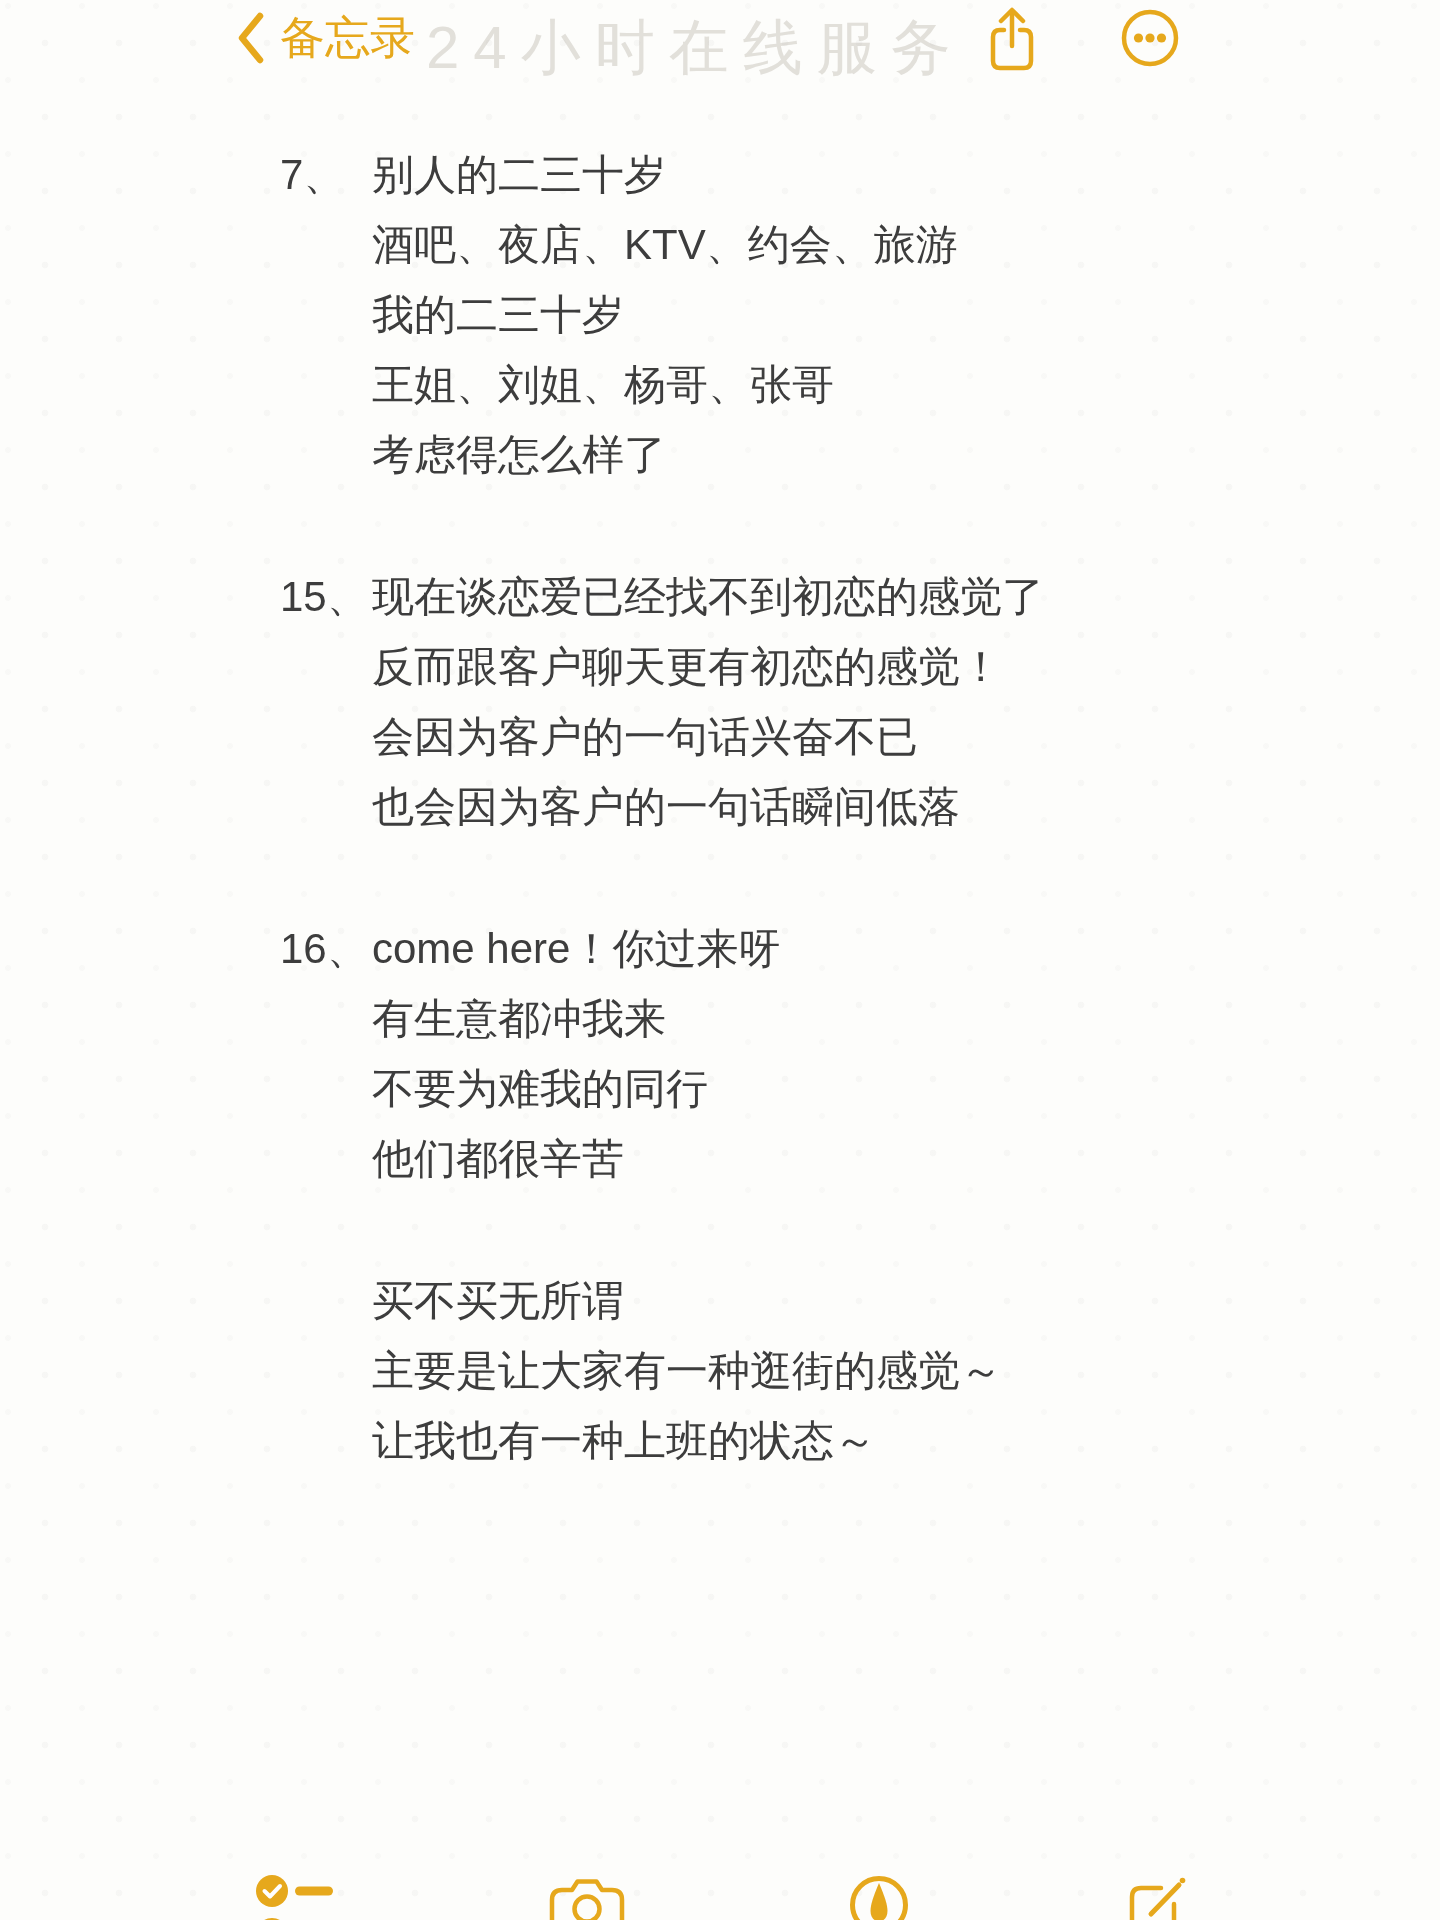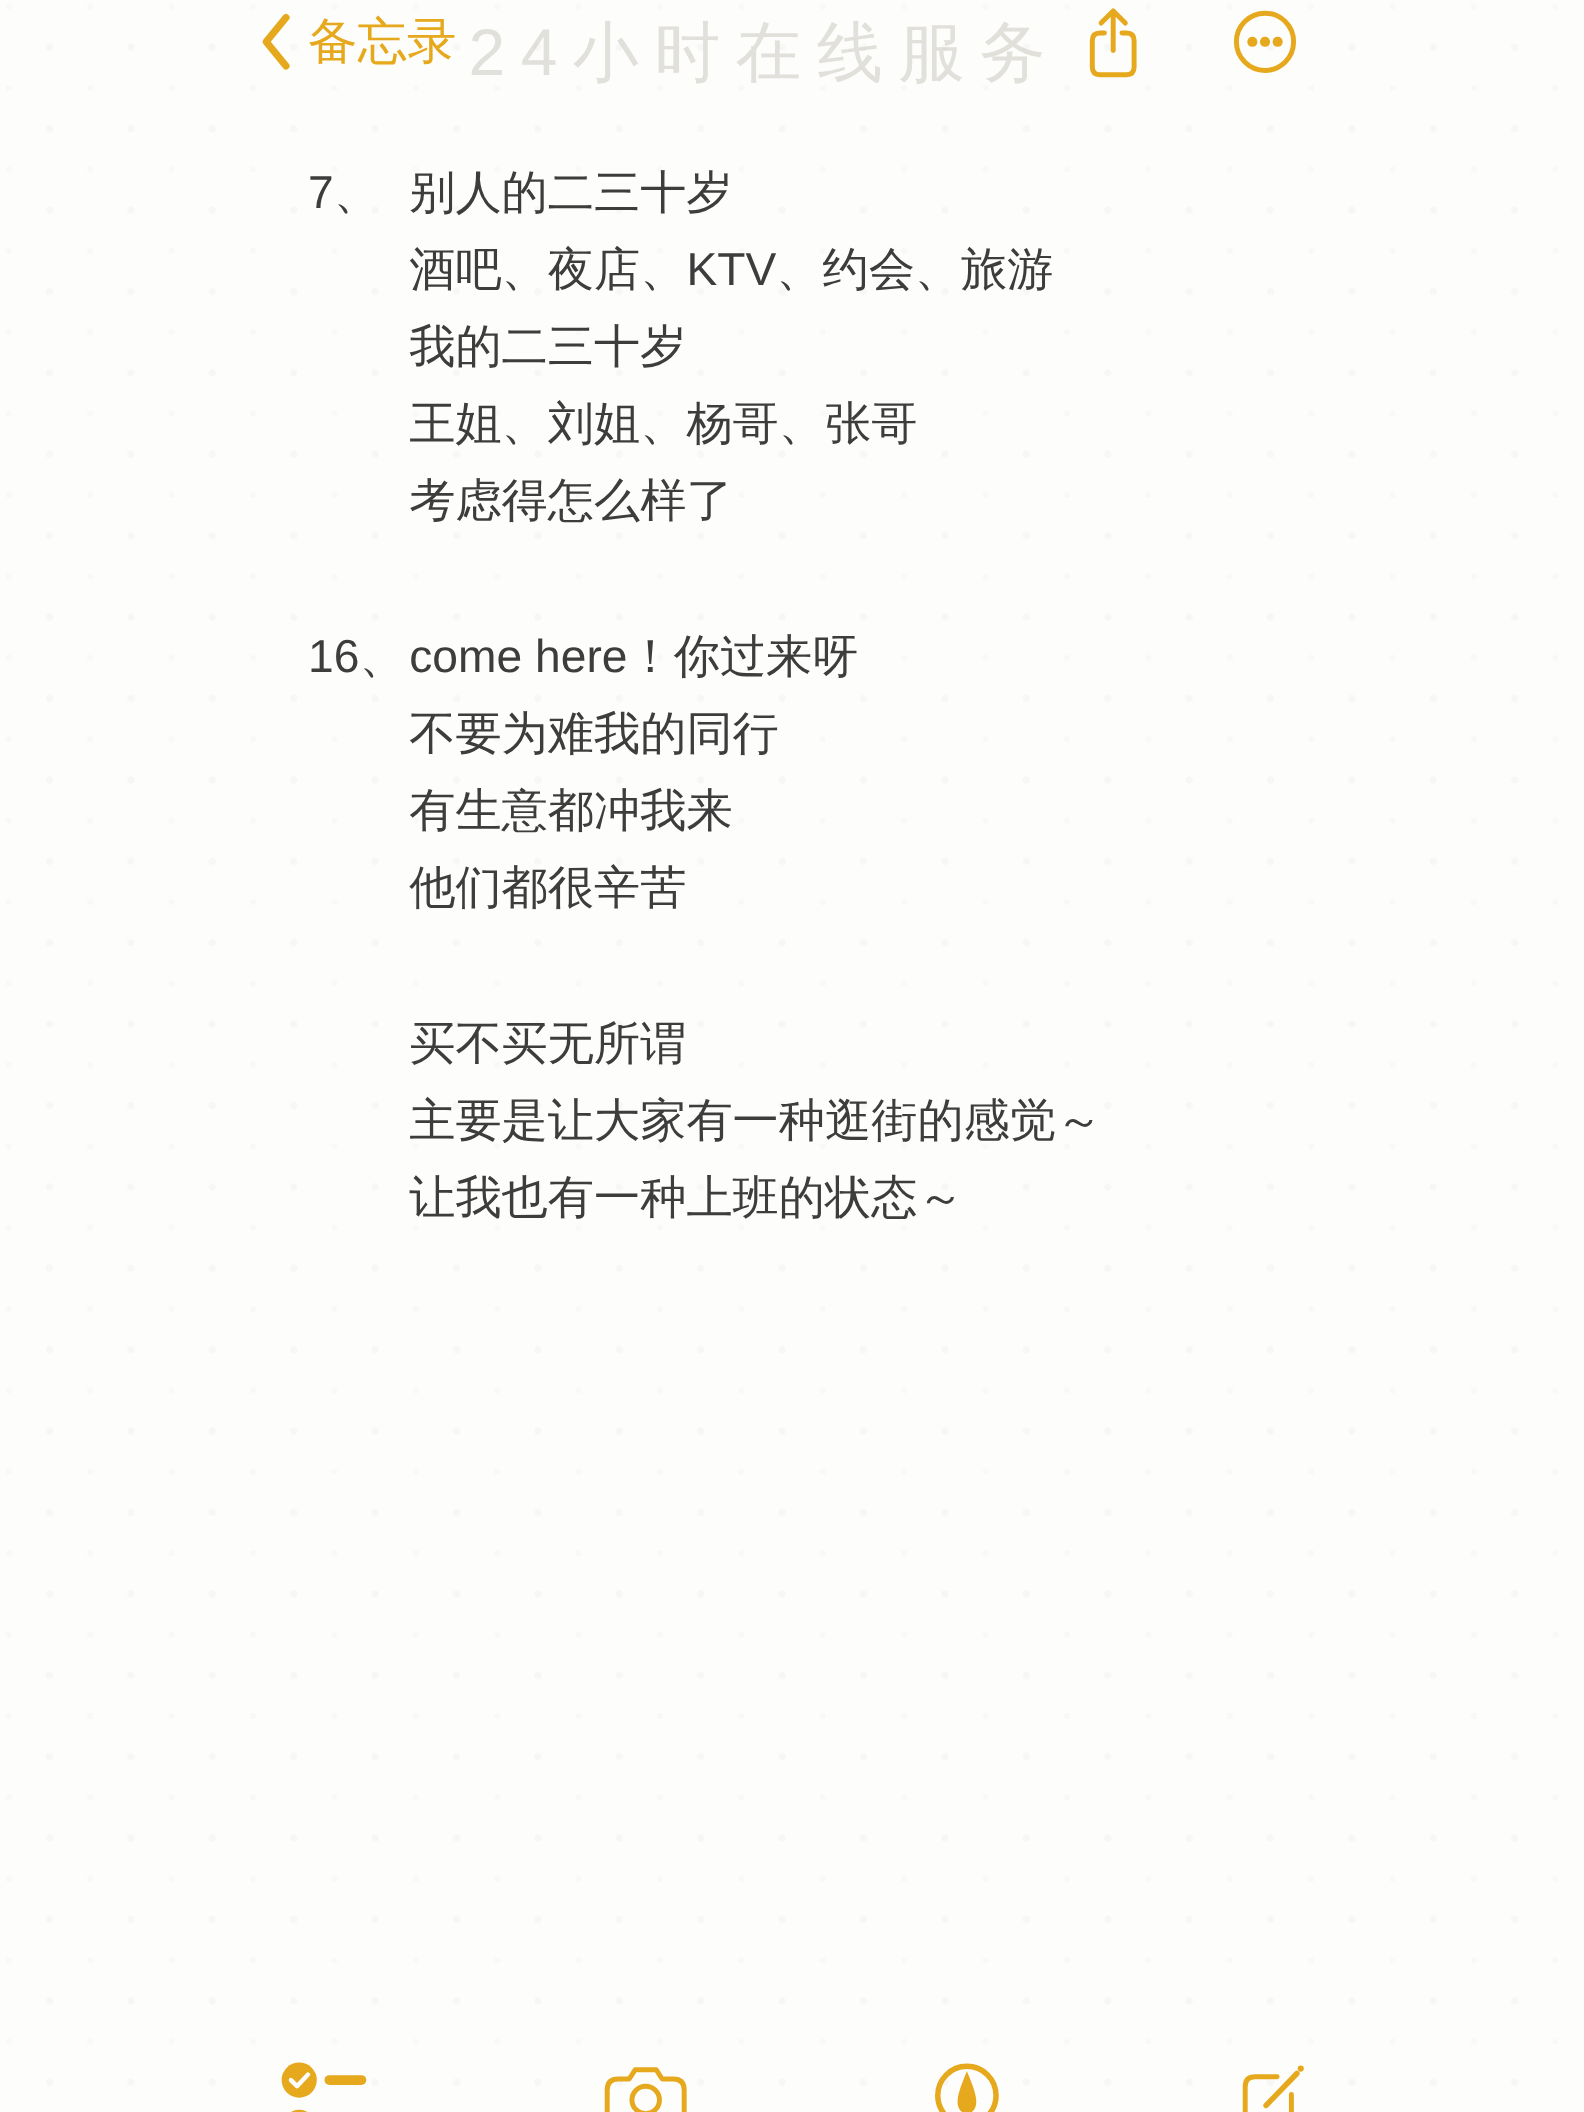--- a/index.html
+++ b/index.html
@@ -89,25 +89,31 @@
 
 
     <div class="note-item">
       <div class="note-line first"><span class="item-num">7、</span><span>别人的二三十岁</span></div>
       <div class="note-line">酒吧、夜店、KTV、约会、旅游</div>
       <div class="note-line">我的二三十岁</div>
       <div class="note-line">王姐、刘姐、杨哥、张哥</div>
       <div class="note-line">考虑得怎么样了</div>
     </div>
 
+    <div class="note-item">
+      <div class="note-line first"><span class="item-num">15、</span><span>现在谈恋爱已经找不到初恋的感觉了</span></div>
+      <div class="note-line">反而跟客户聊天更有初恋的感觉！</div>
+      <div class="note-line">会因为客户的一句话兴奋不已</div>
+      <div class="note-line">也会因为客户的一句话瞬间低落</div>
+    </div>
 
     <div class="note-item">
       <div class="note-line first"><span class="item-num">16、</span><span>come here！你过来呀</span></div>
+      <div class="note-line">有生意都冲我来</div>
       <div class="note-line">不要为难我的同行</div>
-      <div class="note-line">有生意都冲我来</div>
       <div class="note-line">他们都很辛苦</div>
     </div>
 
     <div class="note-item">
       <div class="note-line">买不买无所谓</div>
       <div class="note-line">主要是让大家有一种逛街的感觉～</div>
       <div class="note-line">让我也有一种上班的状态～</div>
     </div>
 
   </main>

